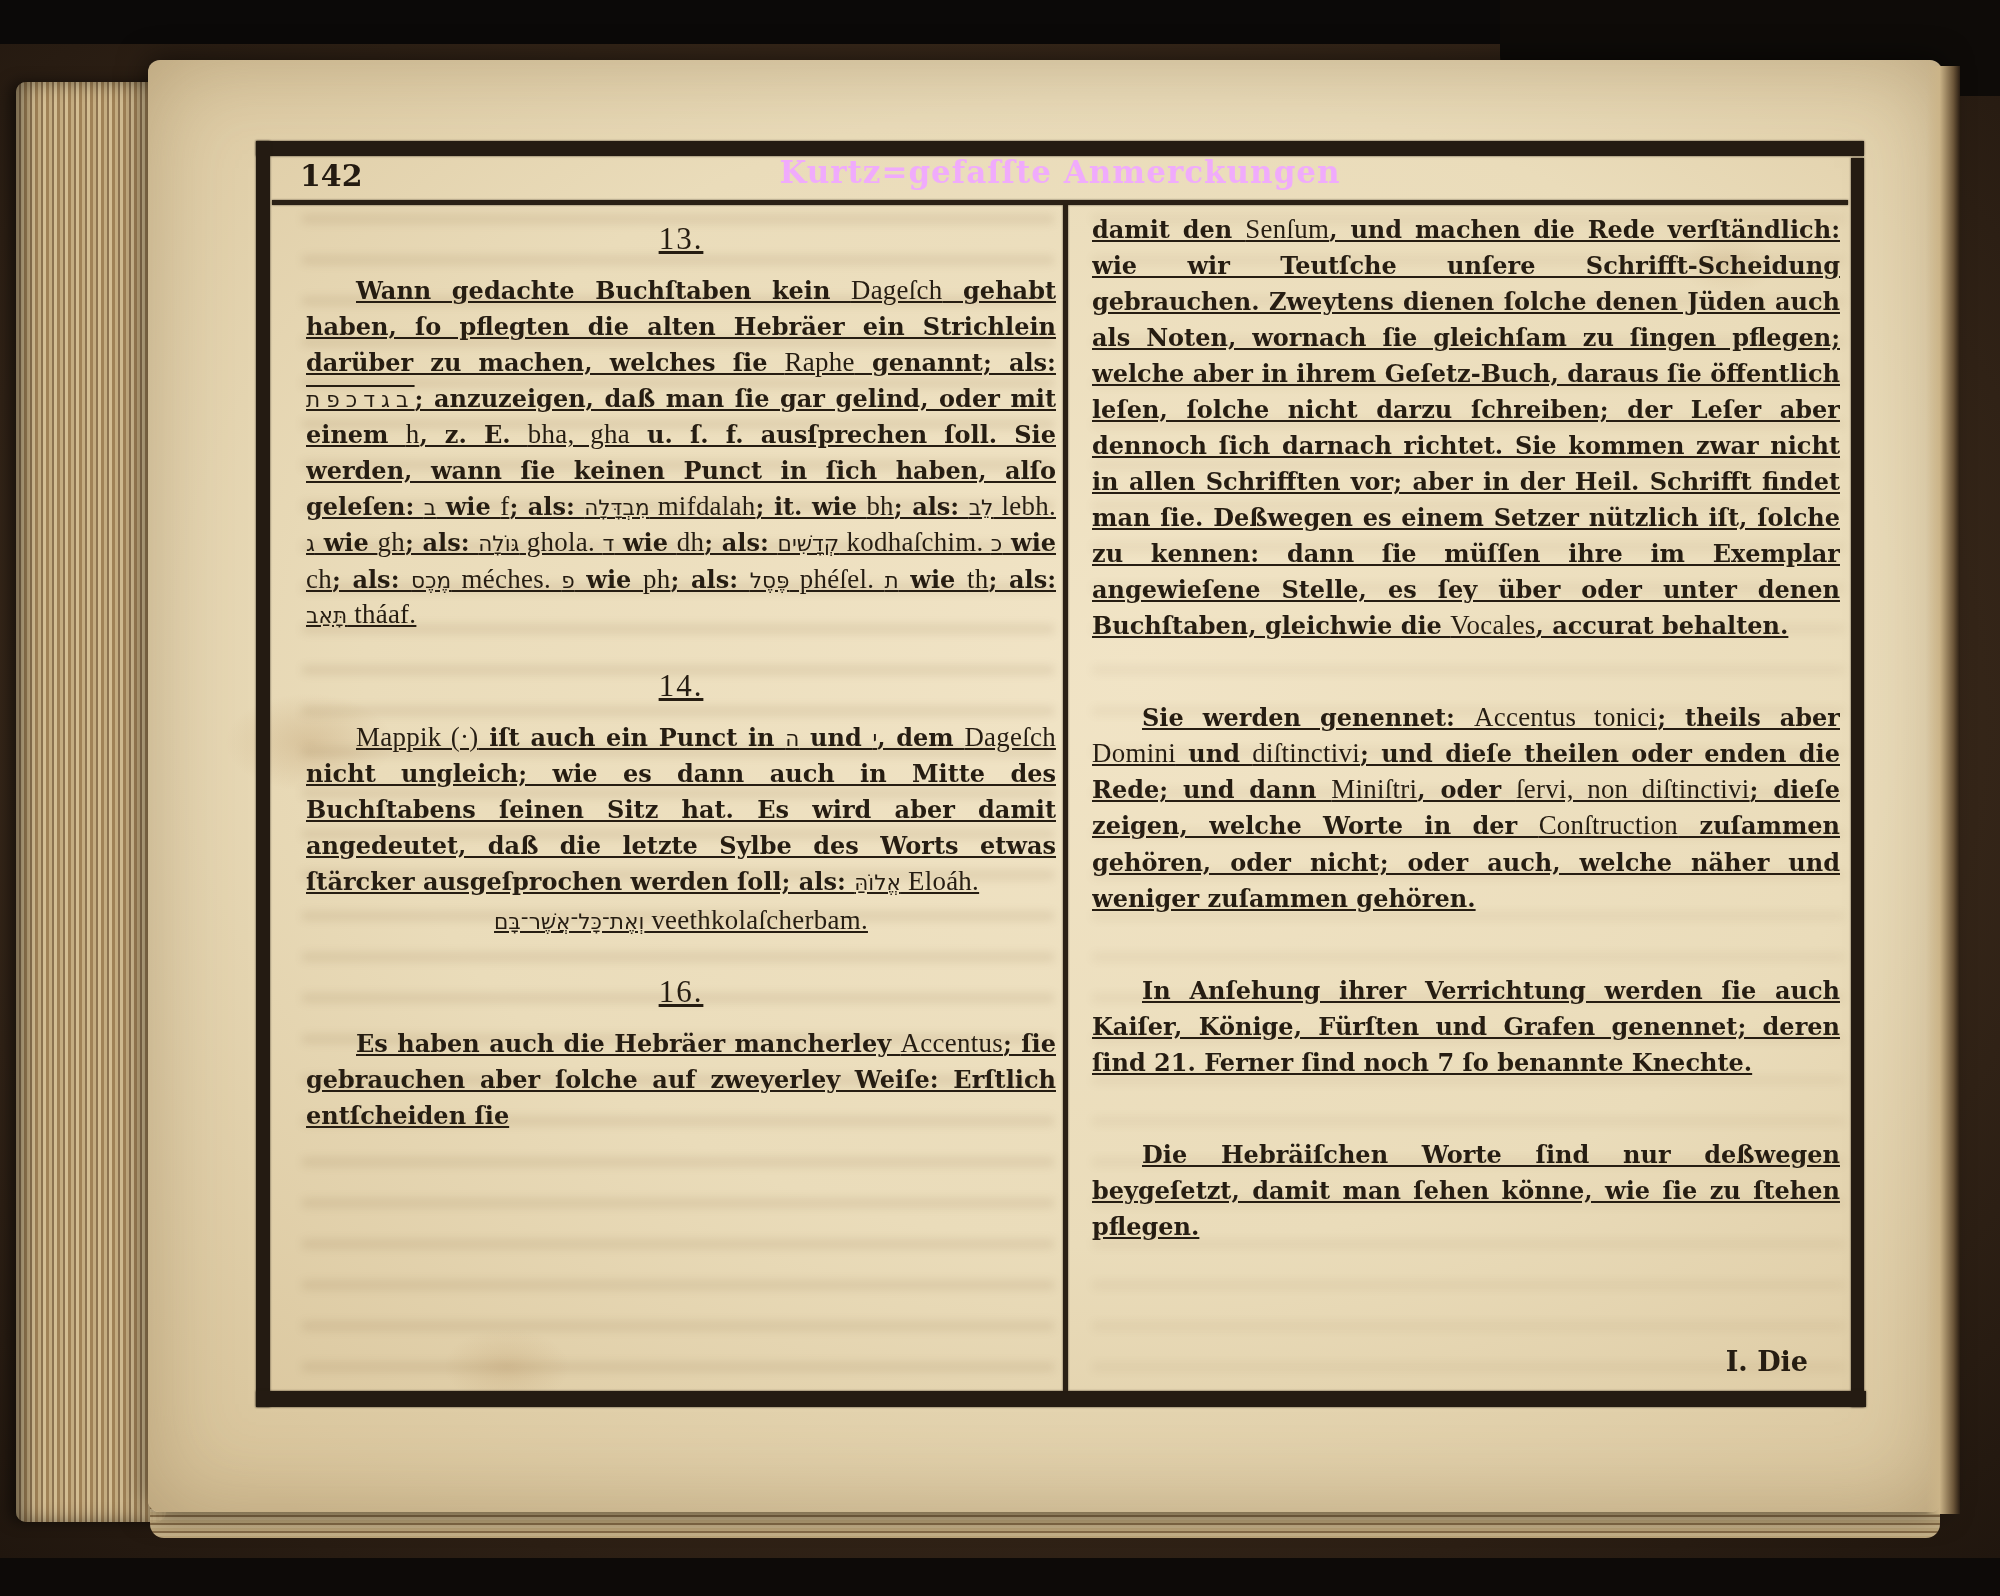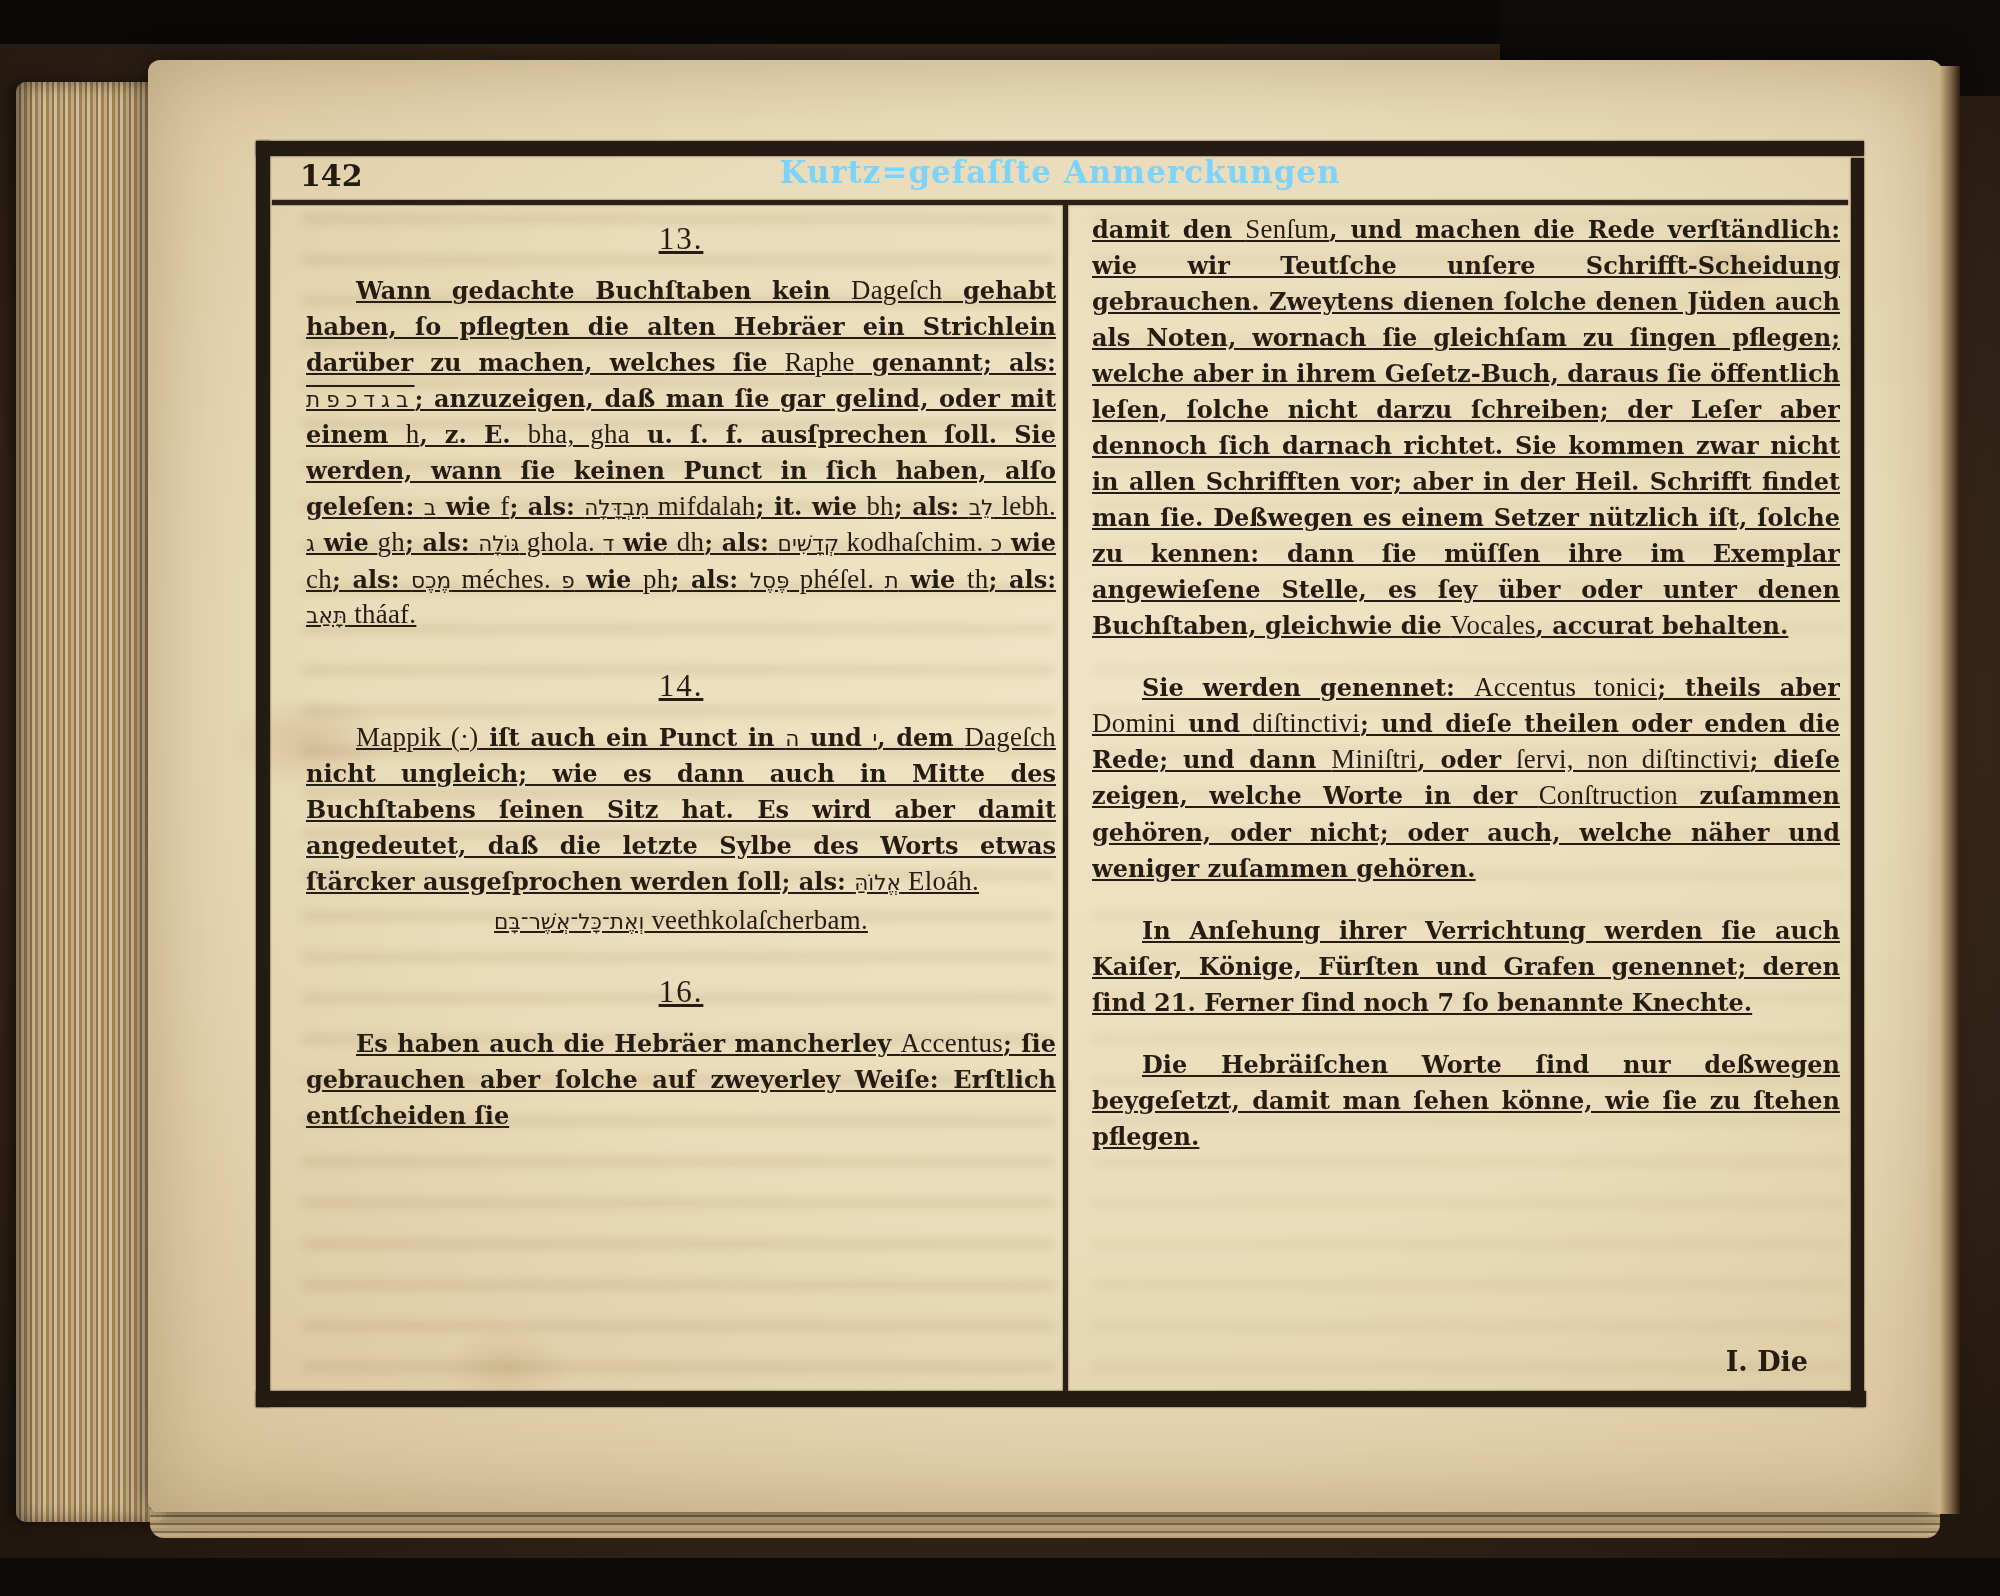--- a/index.html
+++ b/index.html
@@ -38,31 +38,31 @@
   .bar{position:absolute;background:#241b12;box-shadow:0 0 2px rgba(36,27,18,.8);}
   .bar.top{left:256px;top:141px;width:1608px;height:15px;}
   .bar.hdr{left:272px;top:200px;width:1576px;height:5px;background:#2a2015;}
   .bar.left{left:256px;top:141px;width:14px;height:1266px;}
   .bar.right{left:1851px;top:158px;width:13px;height:1249px;}
   .bar.bottom{left:256px;top:1391px;width:1610px;height:16px;}
   .bar.divider{left:1063px;top:205px;width:5px;height:1186px;background:#2a2015;}
 
   .pagenum{position:absolute;left:300px;top:158px;font-size:30px;font-weight:700;color:#241b11;}
   .runhead{position:absolute;left:272px;top:154px;width:1576px;text-align:center;
-      font-size:31px;font-weight:700;color:#7dd3fc;letter-spacing:1px;}
+      font-size:31px;font-weight:700;color:#f0abfc;letter-spacing:1px;}
 
   
   .col{position:absolute;top:212px;height:1176px;overflow:hidden;color:#261d12;
        font-size:24px;line-height:1.46;text-align:justify;text-decoration:underline;}
   .col.lc{left:306px;width:750px;}
   .col.rc{left:1092px;width:748px;}
   .para{margin:0;}
   .para.indent{text-indent:50px;}
   .para.center{text-align:center;text-indent:0;margin-top:4px;}
-  .para.gap{margin-top:26px;}
+  .para.gap{margin-top:56px;}
   .sec-head{text-align:center;font-family:"Liberation Serif",serif;font-weight:400;
       font-size:31px;letter-spacing:2px;margin:30px 0 12px;}
   .sec-head.first{margin-top:4px;}
   .fr{font-weight:700;font-family:"DejaVu Serif",serif;}
   .lat{font-family:"Liberation Serif",serif;font-weight:400;font-size:1.12em;line-height:1;letter-spacing:.3px;}
   .heb{font-family:"DejaVu Sans",sans-serif;font-size:.9em;line-height:1;}
   .hebr{font-family:"DejaVu Sans",sans-serif;font-size:.9em;line-height:1;
         text-decoration:overline;letter-spacing:.28em;}
   .catchword{position:absolute;left:1092px;top:1346px;width:716px;text-align:right;
       font-size:27px;font-weight:700;color:#261d12;}

